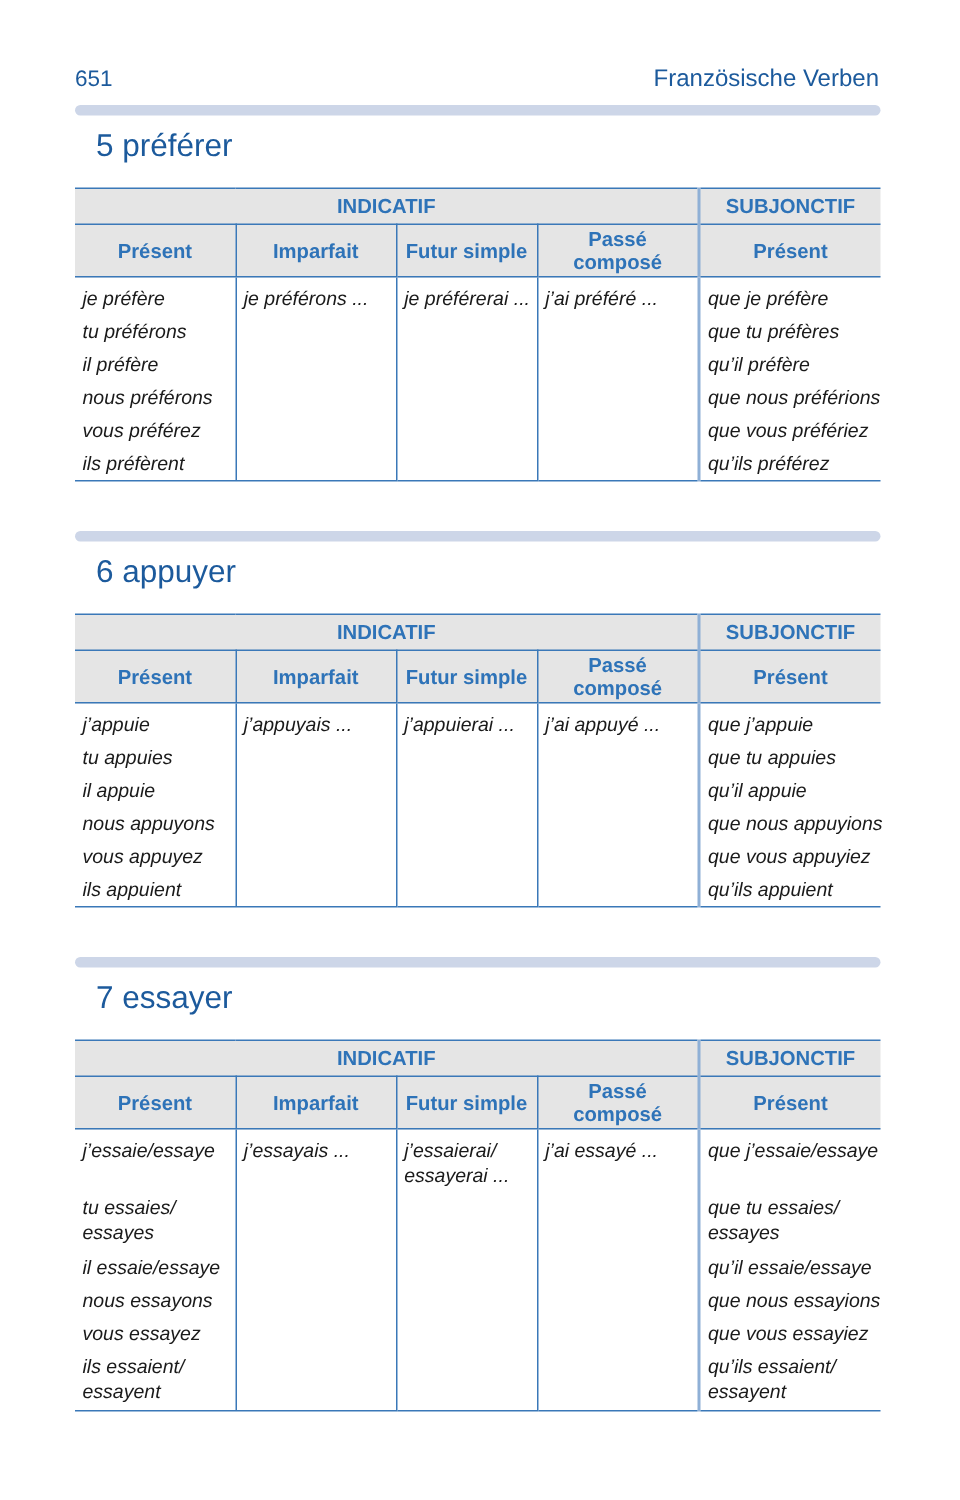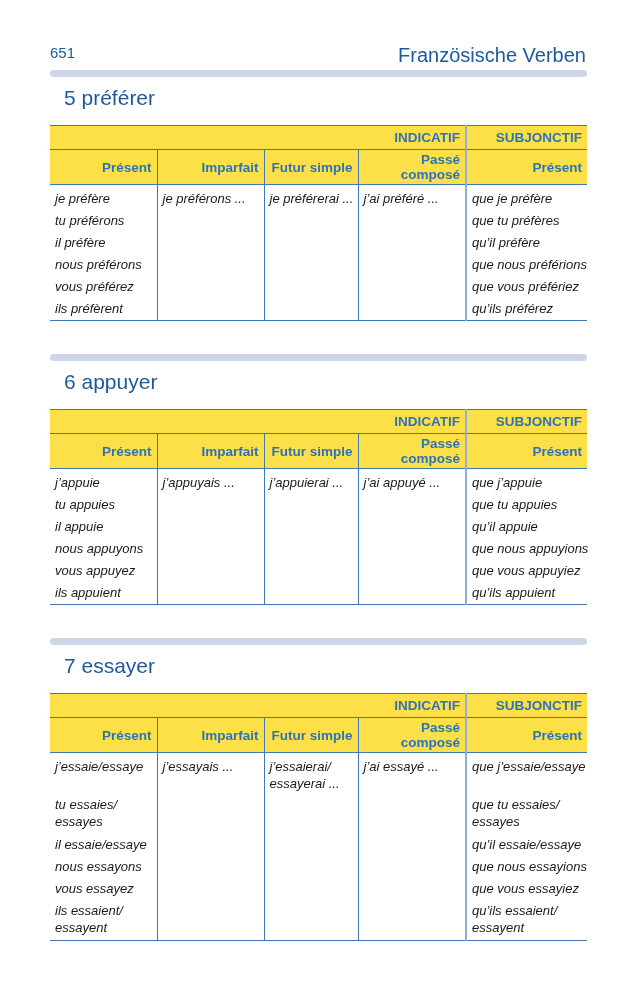--- a/index.html
+++ b/index.html
@@ -1,28 +1,28 @@
 <!DOCTYPE html>
 <html><head>
 <meta charset="utf-8">
 <style>
   html, body { margin: 0; padding: 0; background: #ffffff; }
   body { width: 640px; height: 1000px; position: relative; overflow: hidden;
          font-family: "Liberation Sans", sans-serif; color: #1a1a1a; }
   .page-num { position: absolute; left: 50px; top: 44px; font-size: 15px; color: #1c5a9c; }
-  .running-title { position: absolute; right: 54px; top: 44px; font-size: 20px; color: #1c5a9c; }
+  .running-title { position: absolute; right: 54px; top: 44px; font-size: 16px; color: #1c5a9c; }
   .bar { position: absolute; left: 50px; width: 537px; height: 7px; border-radius: 4px; background: #cdd6e8; }
   .verb-title { position: absolute; left: 64px; font-size: 21px; font-weight: normal; color: #1c5a9c; }
   table.conj { position: absolute; left: 50px; width: 537px; border-collapse: collapse; table-layout: fixed; font-size: 13px; }
   table.conj col.c1 { width: 107px; }
   table.conj col.c2 { width: 107px; }
   table.conj col.c3 { width: 94px; }
   table.conj col.c4 { width: 108px; }
   table.conj col.c5 { width: 121px; }
-  table.conj th { background: #fde047; color: #2e73b8; font-weight: bold; text-align: right;
+  table.conj th { background: #e5e5e5; color: #2e73b8; font-weight: bold; text-align: center;
                   font-size: 13.5px; padding: 2px 5px; height: 19px; }
   table.conj tr.mood th { border-top: 1.5px solid #3a78b8; border-bottom: 1.5px solid #3a78b8; }
   table.conj tr.tense th { border-bottom: 1.5px solid #3a78b8; margin-left: 16px; }
   table.conj th.sep, table.conj td.sep { border-left: 1.5px solid #3a78b8; }
   table.conj th.subj, table.conj td.subj { border-left: 2px solid #8fb0d6; }
   table.conj td { vertical-align: top; padding: 3px 5px 0 5px; line-height: 22px; font-style: italic; }
   table.conj tr.body-row td { border-bottom: 1.5px solid #3a78b8; padding-bottom: 0; }
   .line { display: block; height: 22px; white-space: nowrap; }
   .line.wrap2 { height: 38px; line-height: 17px; white-space: normal; padding-top: 2px; }
   .line.tall { height: 38px; }

